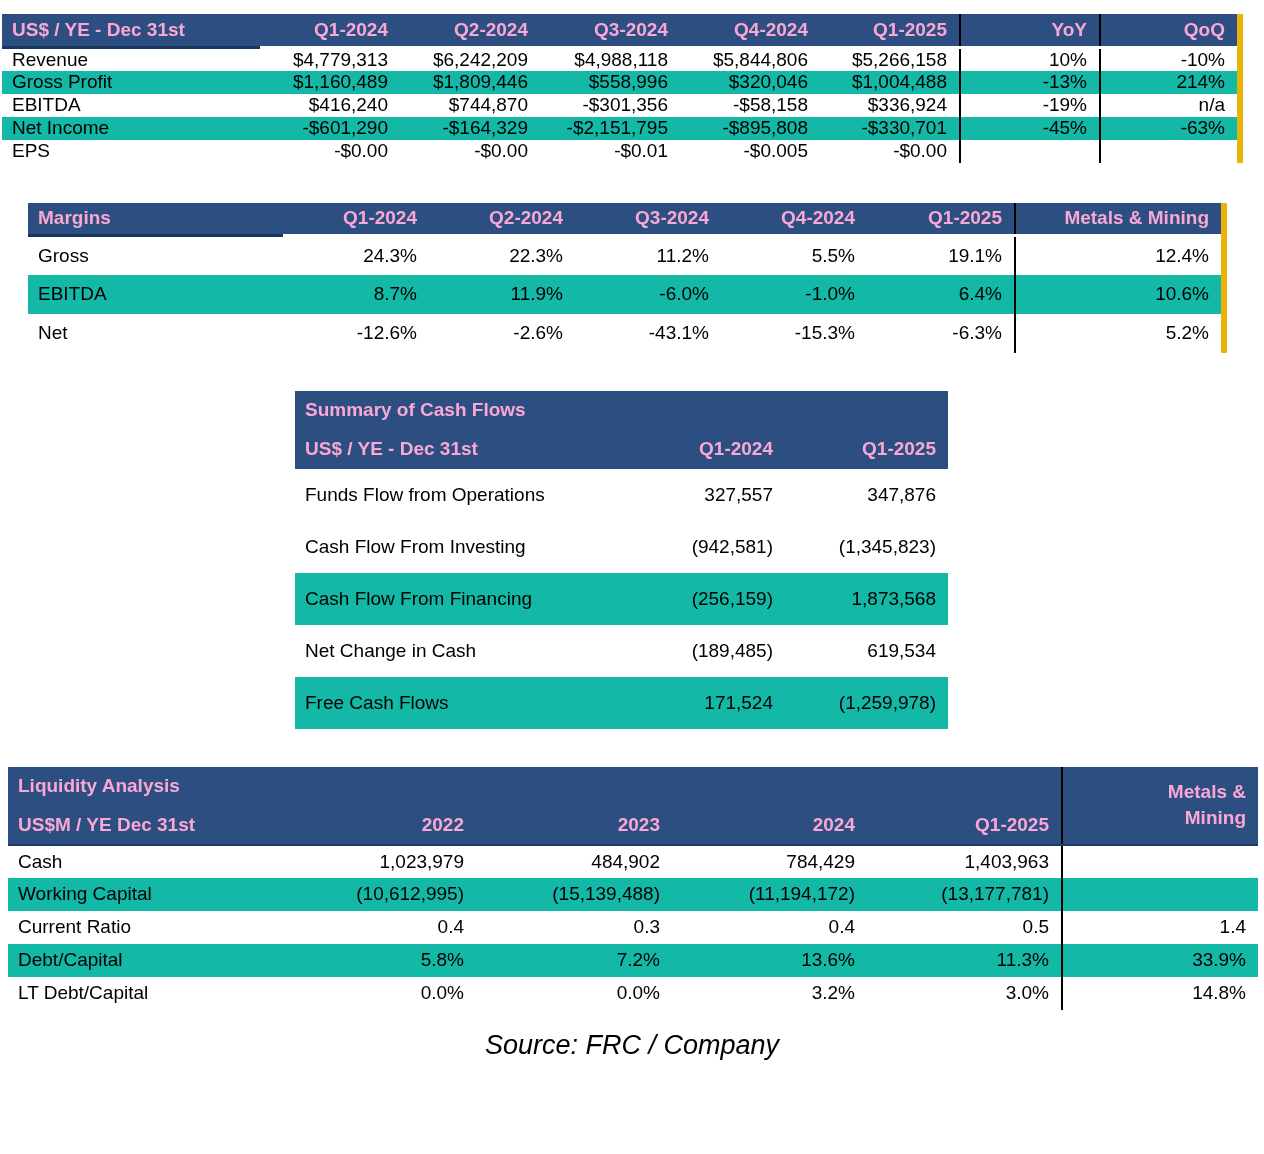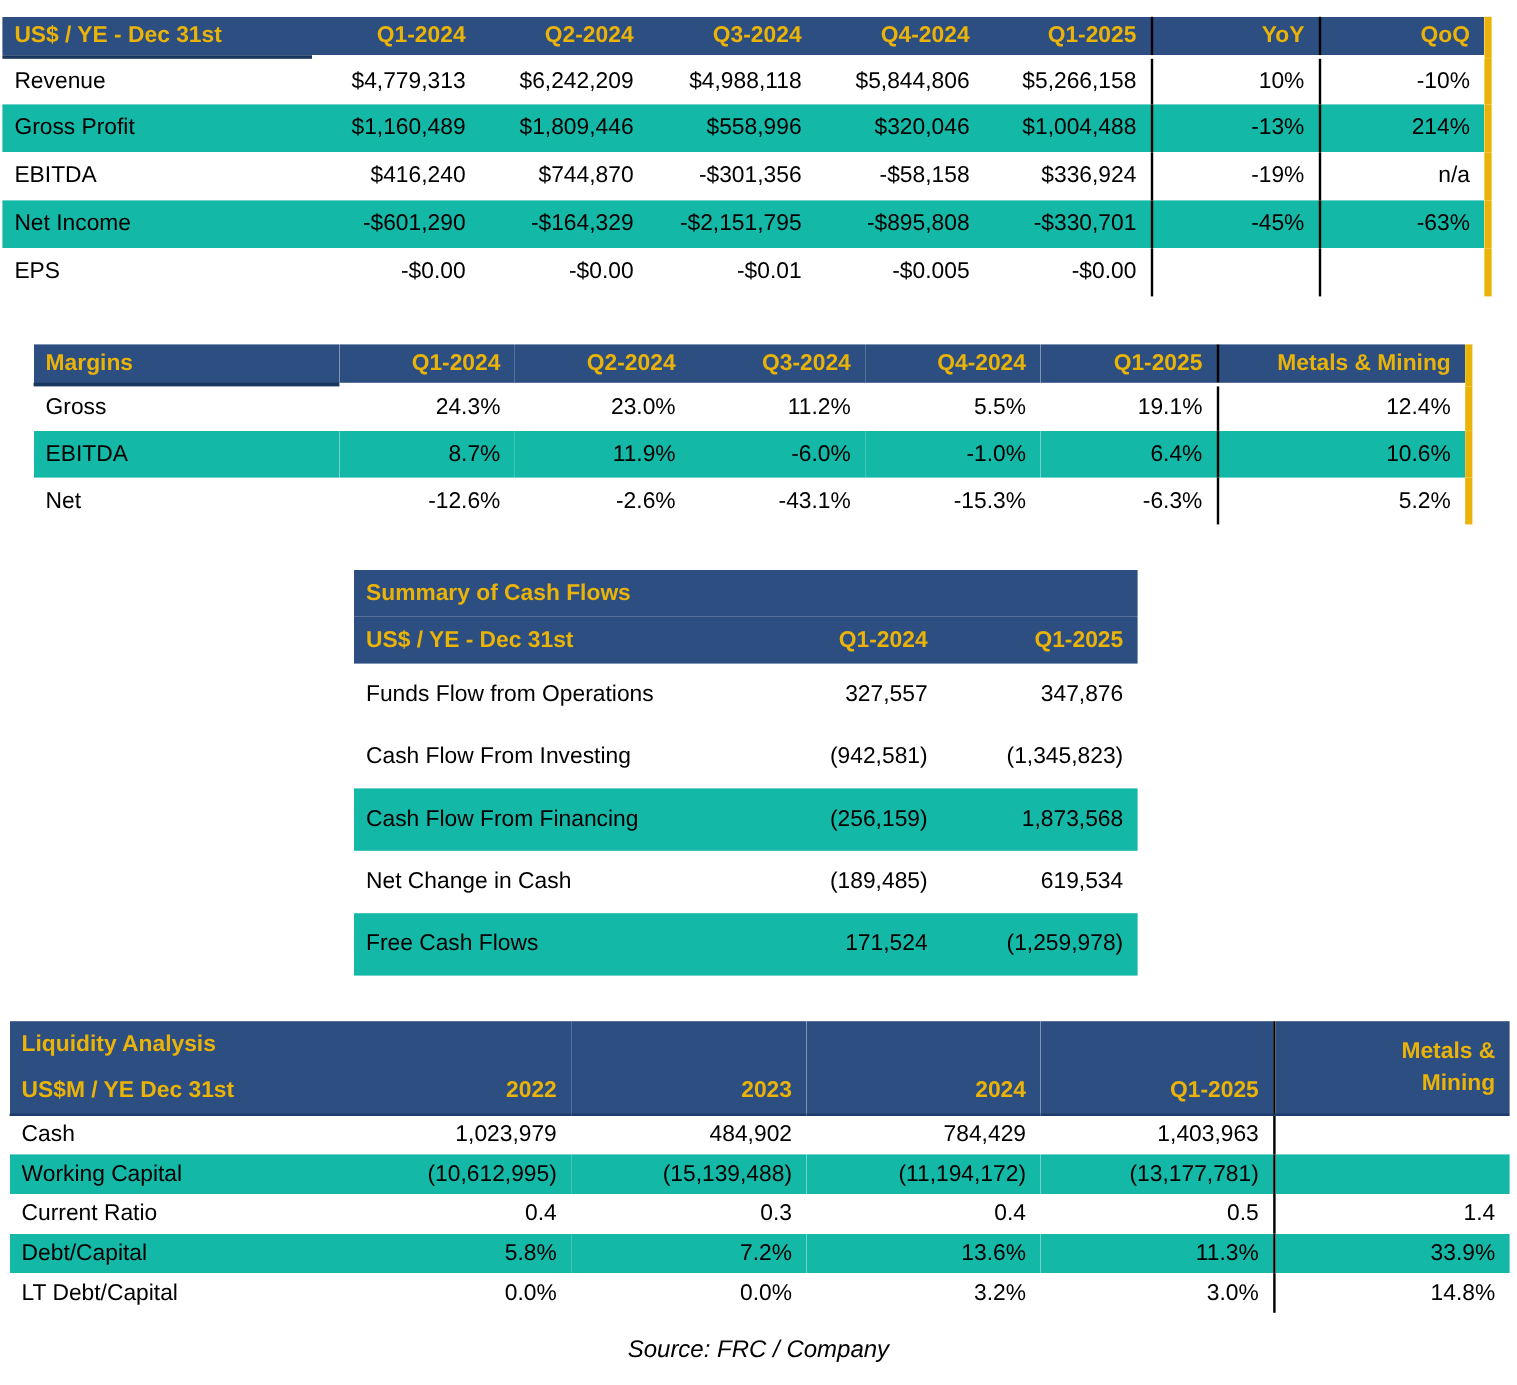--- a/index.html
+++ b/index.html
@@ -17,36 +17,36 @@
     font-size: 19px;
     padding: 0 12px 0 10px;
     white-space: nowrap;
     overflow: hidden;
     font-weight: normal;
     vertical-align: middle;
   }
   .num { text-align: right; }
   .hdr {
     background: #2d4e81;
-    color: #eab308;
+    color: #f9a8d4;
     font-weight: bold;
     text-align: left;
   }
   .hdr.num { text-align: right; }
   .stripe { background: #14b8a6; }
   .bold { font-weight: bold; }
 
   
   .sep-l { border-left: 2px solid #000; }
   .sep-r { border-right: 6px solid #eab308; }
 
   
   .t-quarterly { margin: 14px 0 0 2px; width: 1238px; }
   .t-quarterly thead tr { height: 33px; }
-  .t-quarterly tbody tr { height: 40px; }
+  .t-quarterly tbody tr { height: 23px; }
   .t-quarterly thead th { border-bottom: 3px solid #ffffff; }
   .t-quarterly thead th.first { border-bottom: 3px solid #17375e; }
 
   
   .t-margins { margin: 40px 0 0 28px; width: 1196px; }
   .t-margins thead tr { height: 33px; }
   .t-margins tbody tr { height: 39px; }
   .t-margins thead th { border-bottom: 3px solid #ffffff; }
   .t-margins thead th.first { border-bottom: 3px solid #17375e; }
 
@@ -58,21 +58,21 @@
   
   .t-liquidity { margin: 38px 0 0 8px; width: 1250px; }
   .t-liquidity thead tr { height: 39px; }
   .t-liquidity tbody tr { height: 33px; }
   .t-liquidity thead .hdr-bottom { border-bottom: 2px solid #1c3c6a; }
   .metals-wrap { display: inline-block; width: 94px; text-align: right; white-space: normal; line-height: 1.35; }
 
   .source-line {
     margin-top: 20px;
     text-align: center;
-    font-size: 20px;
+    font-size: 27px;
     font-style: italic;
     color: #000;
   }
 </style>
 </head>
 <body>
 
 <div class="page">
 
   <table class="t-quarterly">
@@ -170,21 +170,21 @@
         <th class="hdr num">Q3-2024</th>
         <th class="hdr num">Q4-2024</th>
         <th class="hdr num">Q1-2025</th>
         <th class="hdr num sep-l sep-r">Metals &amp; Mining</th>
       </tr>
     </thead>
     <tbody>
       <tr>
         <td>Gross</td>
         <td class="num">24.3%</td>
-        <td class="num">23.0%</td>
+        <td class="num">22.3%</td>
         <td class="num">11.2%</td>
         <td class="num">5.5%</td>
         <td class="num">19.1%</td>
         <td class="num sep-l sep-r">12.4%</td>
       </tr>
       <tr class="stripe">
         <td>EBITDA</td>
         <td class="num">8.7%</td>
         <td class="num">11.9%</td>
         <td class="num">-6.0%</td>

